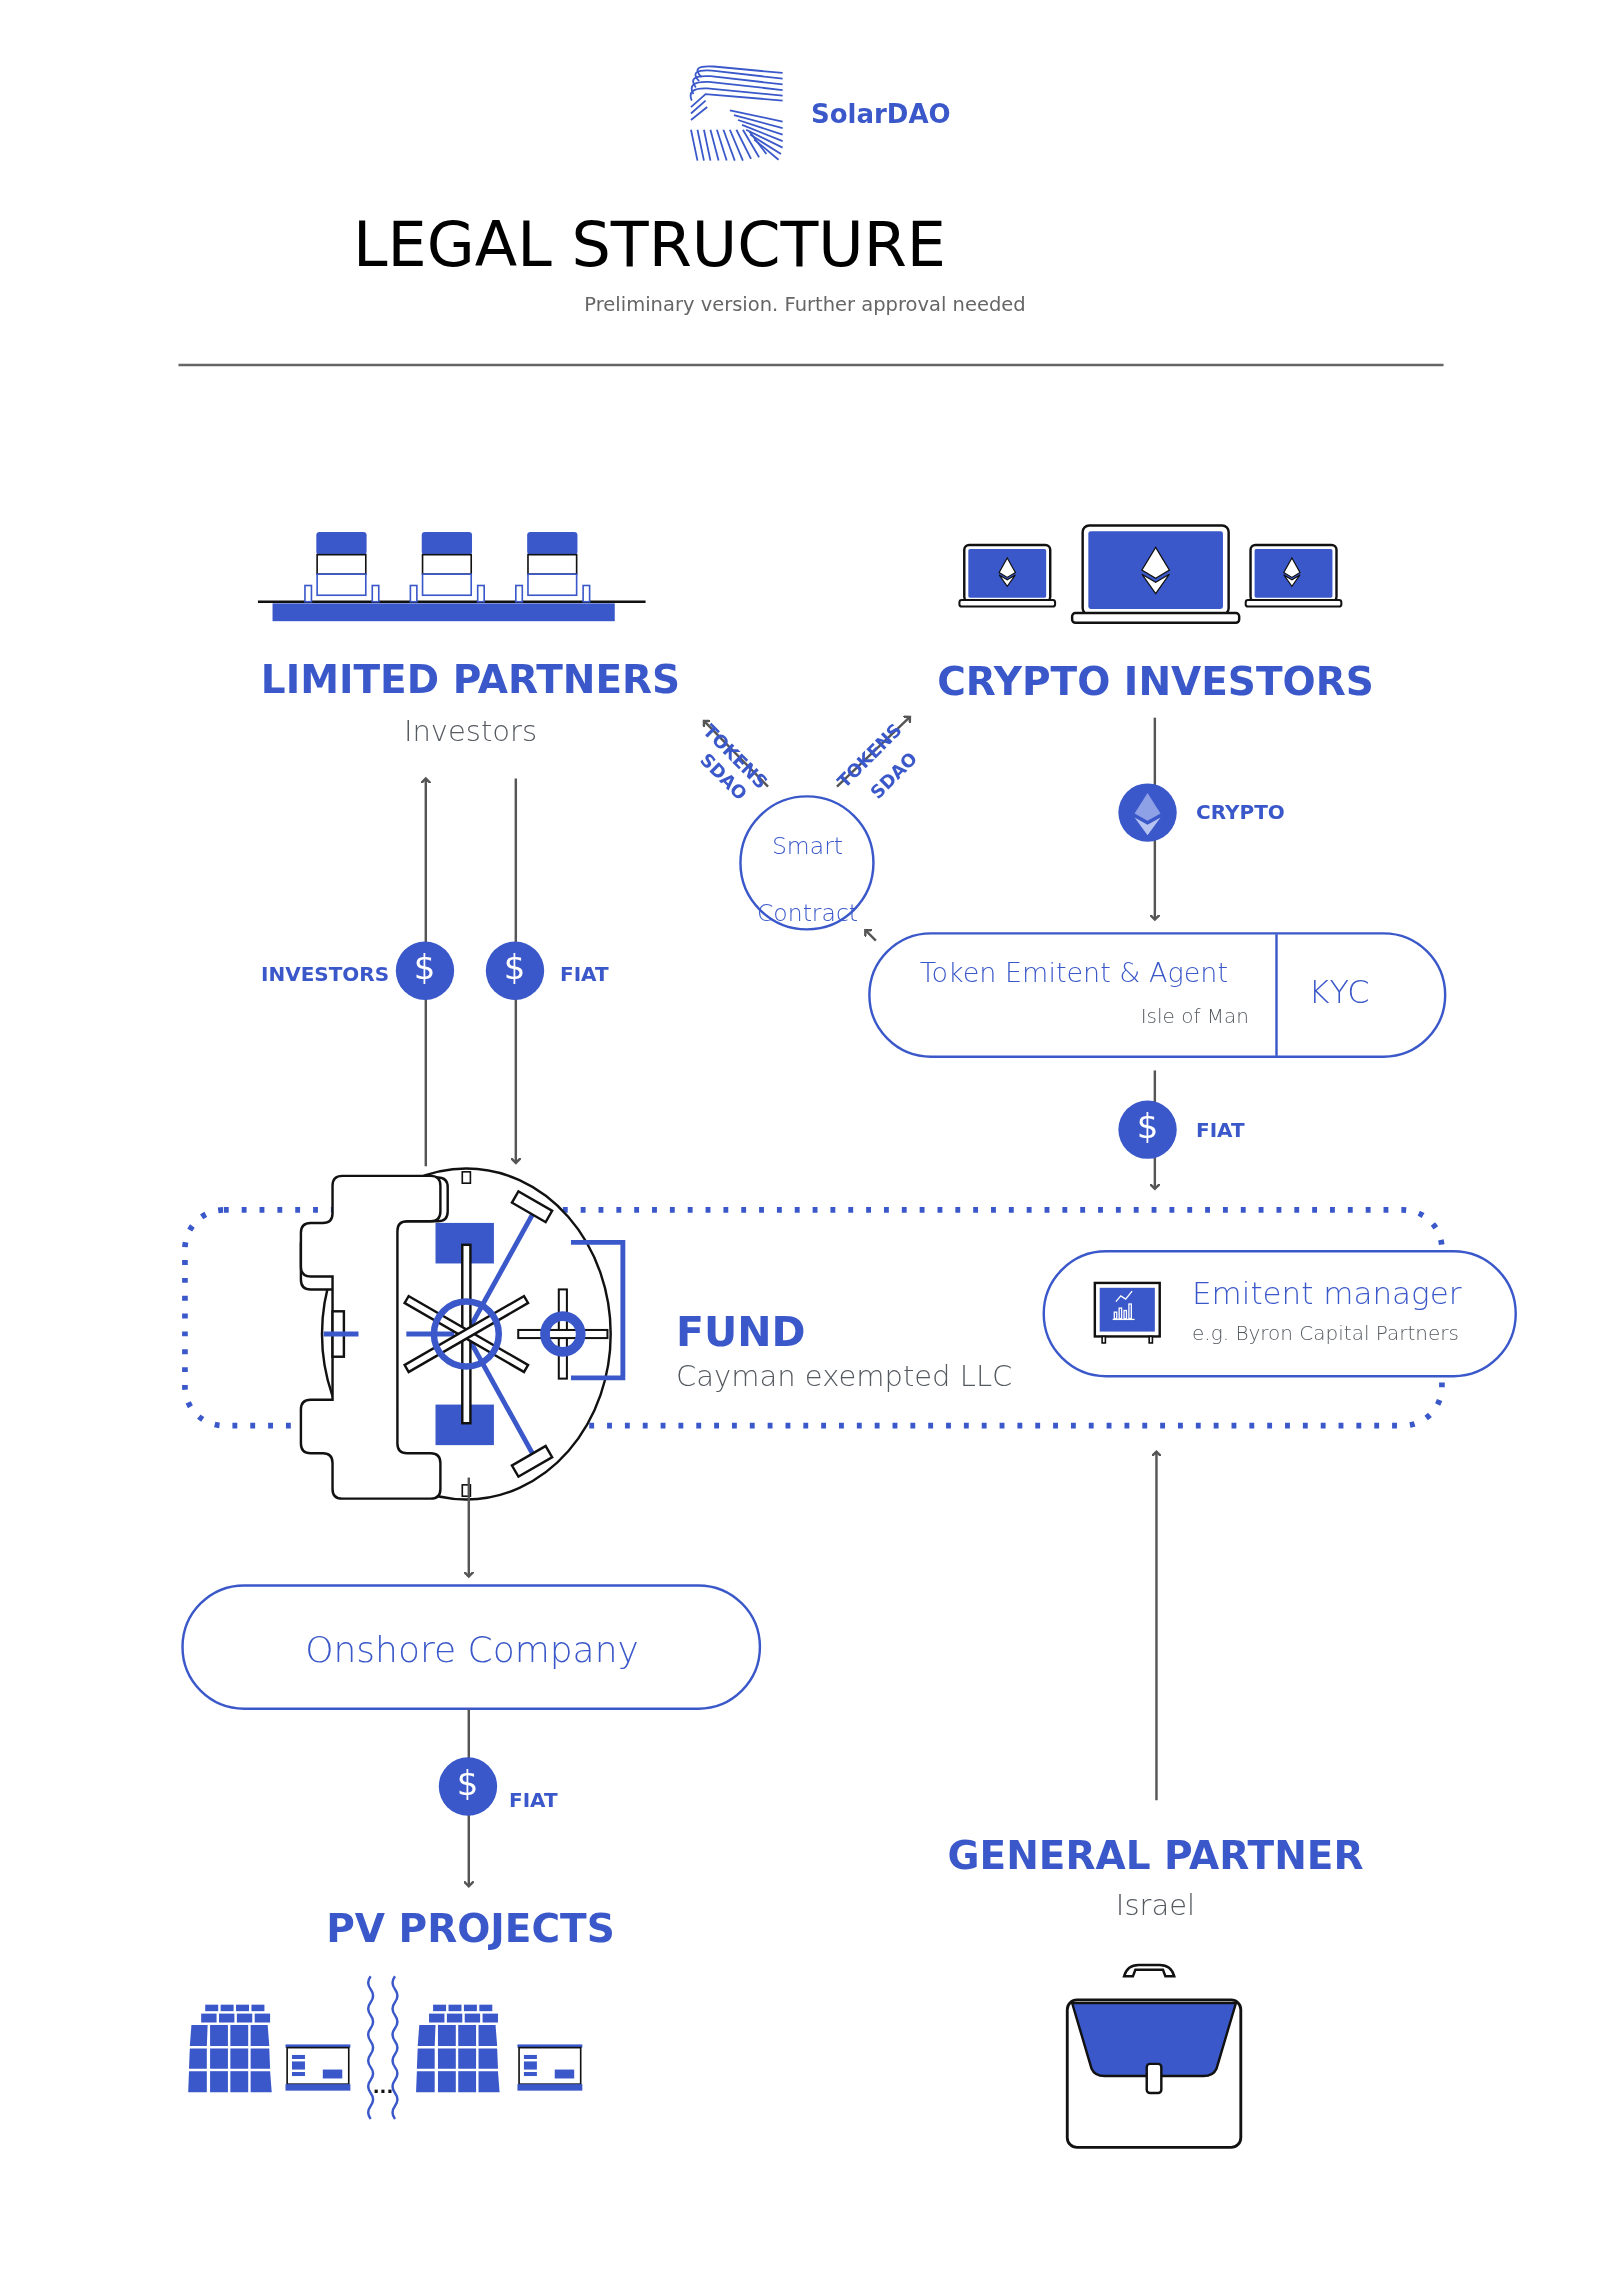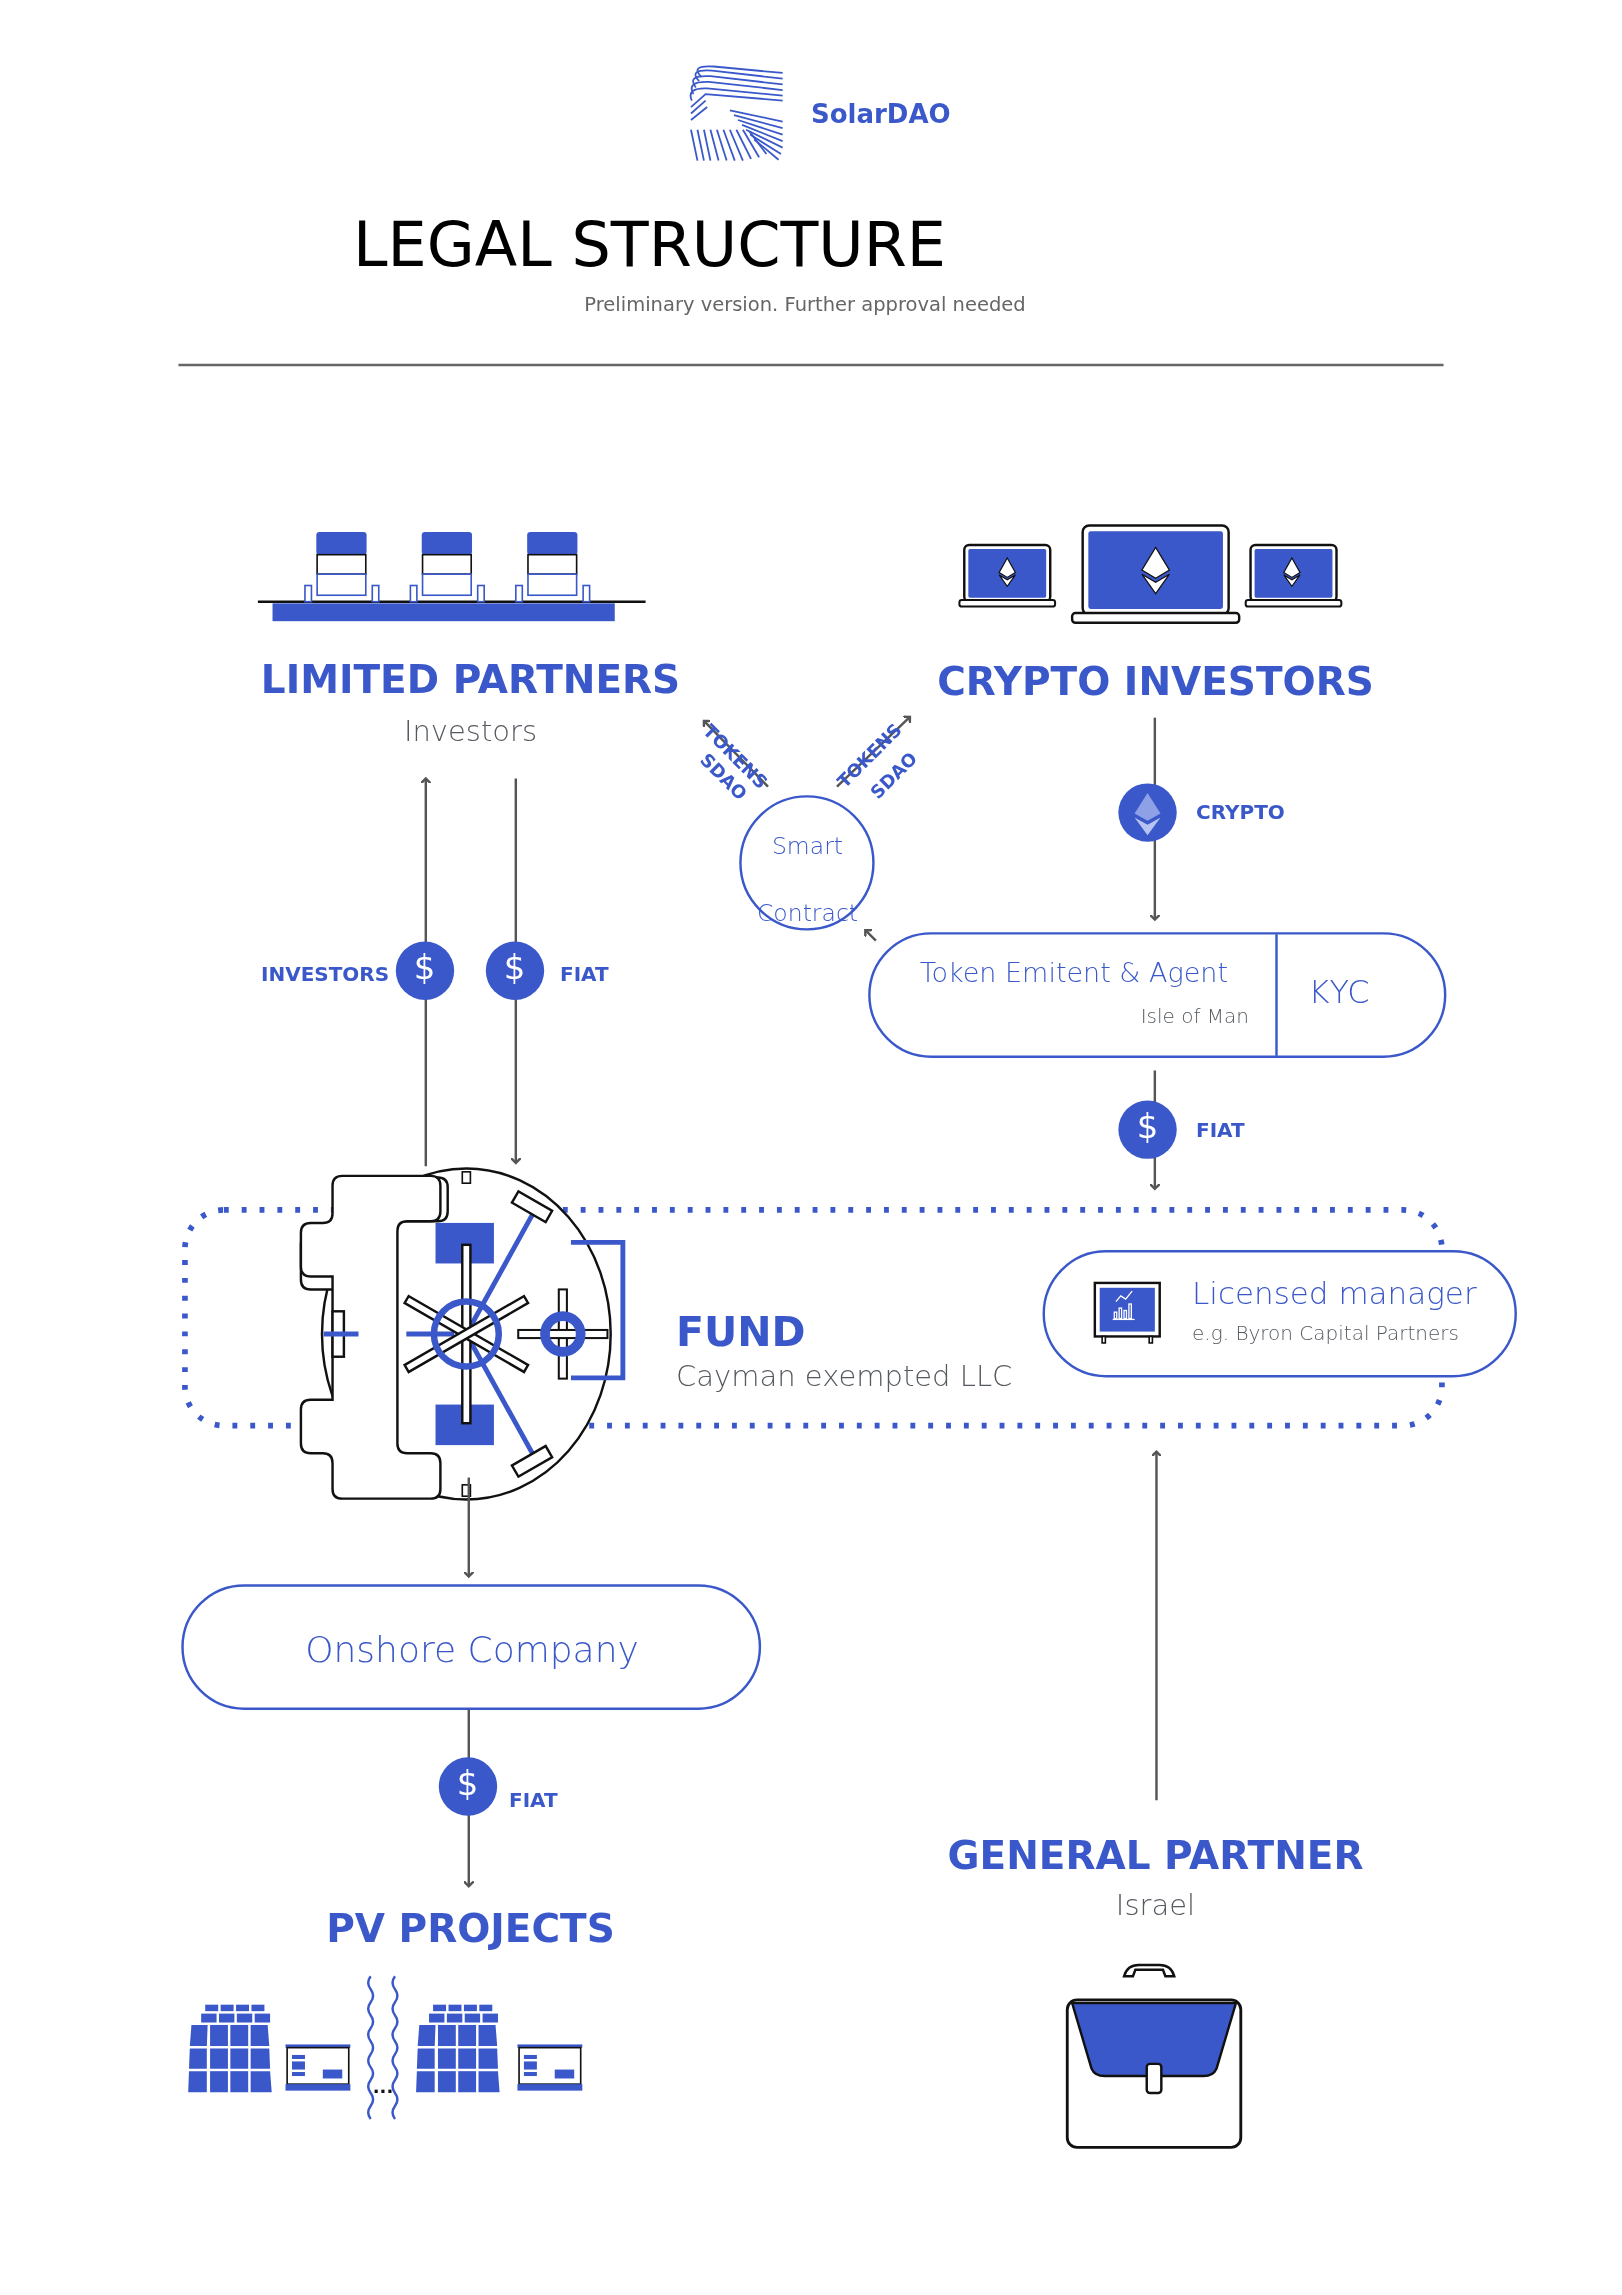--- a/index.html
+++ b/index.html
@@ -301,21 +301,21 @@
 <div class="abs flow-label" style="left:1196px; top:1118px;">FIAT</div>
 
 <div class="abs" style="left:410px; top:947px; width:29px; color:#fff; font-size:34px; text-align:center;">$</div>
 <div class="abs" style="left:500px; top:947px; width:29px; color:#fff; font-size:34px; text-align:center;">$</div>
 <div class="abs" style="left:1133px; top:1106px; width:29px; color:#fff; font-size:34px; text-align:center;">$</div>
 <div class="abs" style="left:453px; top:1763px; width:29px; color:#fff; font-size:34px; text-align:center;">$</div>
 
 <div class="abs h-entity" style="left:676px; top:1272px; font-size:41px;margin-top:36px;">FUND</div>
 <div class="abs h-sub" style="left:676px; top:1327px;margin-top:32px;">Cayman exempted LLC</div>
 
-<div class="abs node-text" style="left:1192px; top:1275px; font-size:31px;">Licensed manager</div>
+<div class="abs node-text" style="left:1192px; top:1275px; font-size:31px;">Emitent manager</div>
 <div class="abs grey" style="left:1192px; top:1321px; font-size:20px; font-weight:300;">e.g. Byron Capital Partners</div>
 
 <div class="abs node-text center" style="left:183px; width:578px; top:1629px; font-size:36px;">Onshore Company</div>
 
 <div class="abs flow-label" style="left:509px; top:1788px;">FIAT</div>
 
 <div class="abs h-entity center" style="left:227px; width:487px; top:1906px;">PV PROJECTS</div>
 <div class="abs center" style="left:365px; width:36px; top:2076px; font-size:18px; font-weight:700; color:#111;">...</div>
 
 <div class="abs h-entity center" style="left:900px; width:511px; top:1833px;">GENERAL PARTNER</div>

